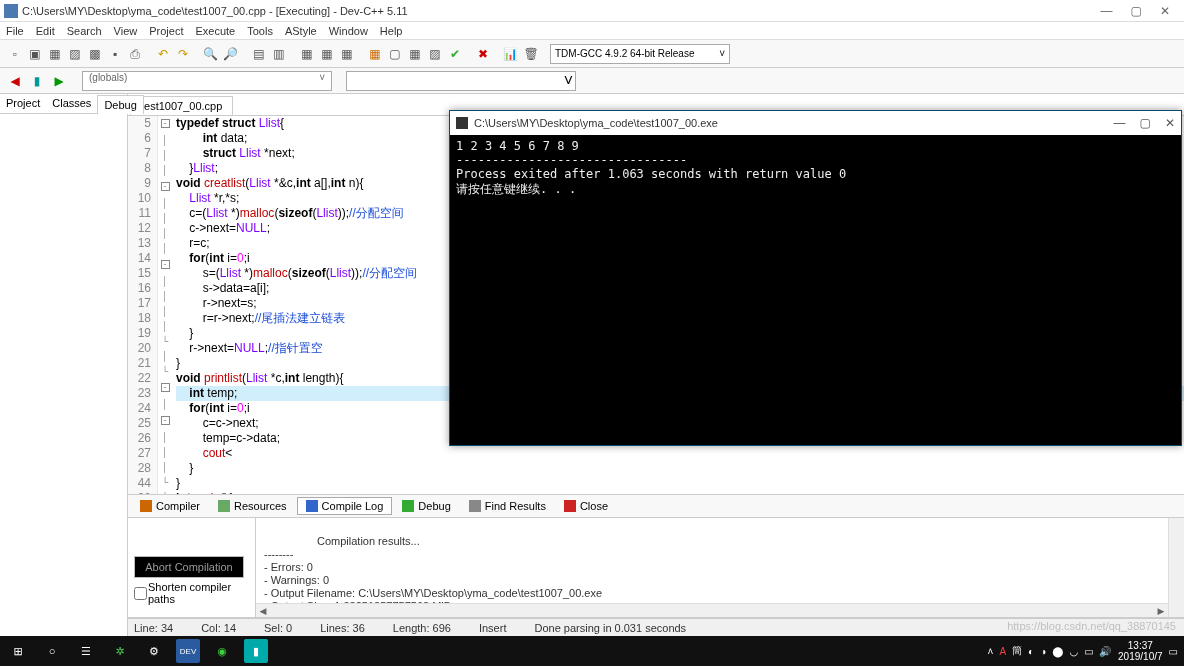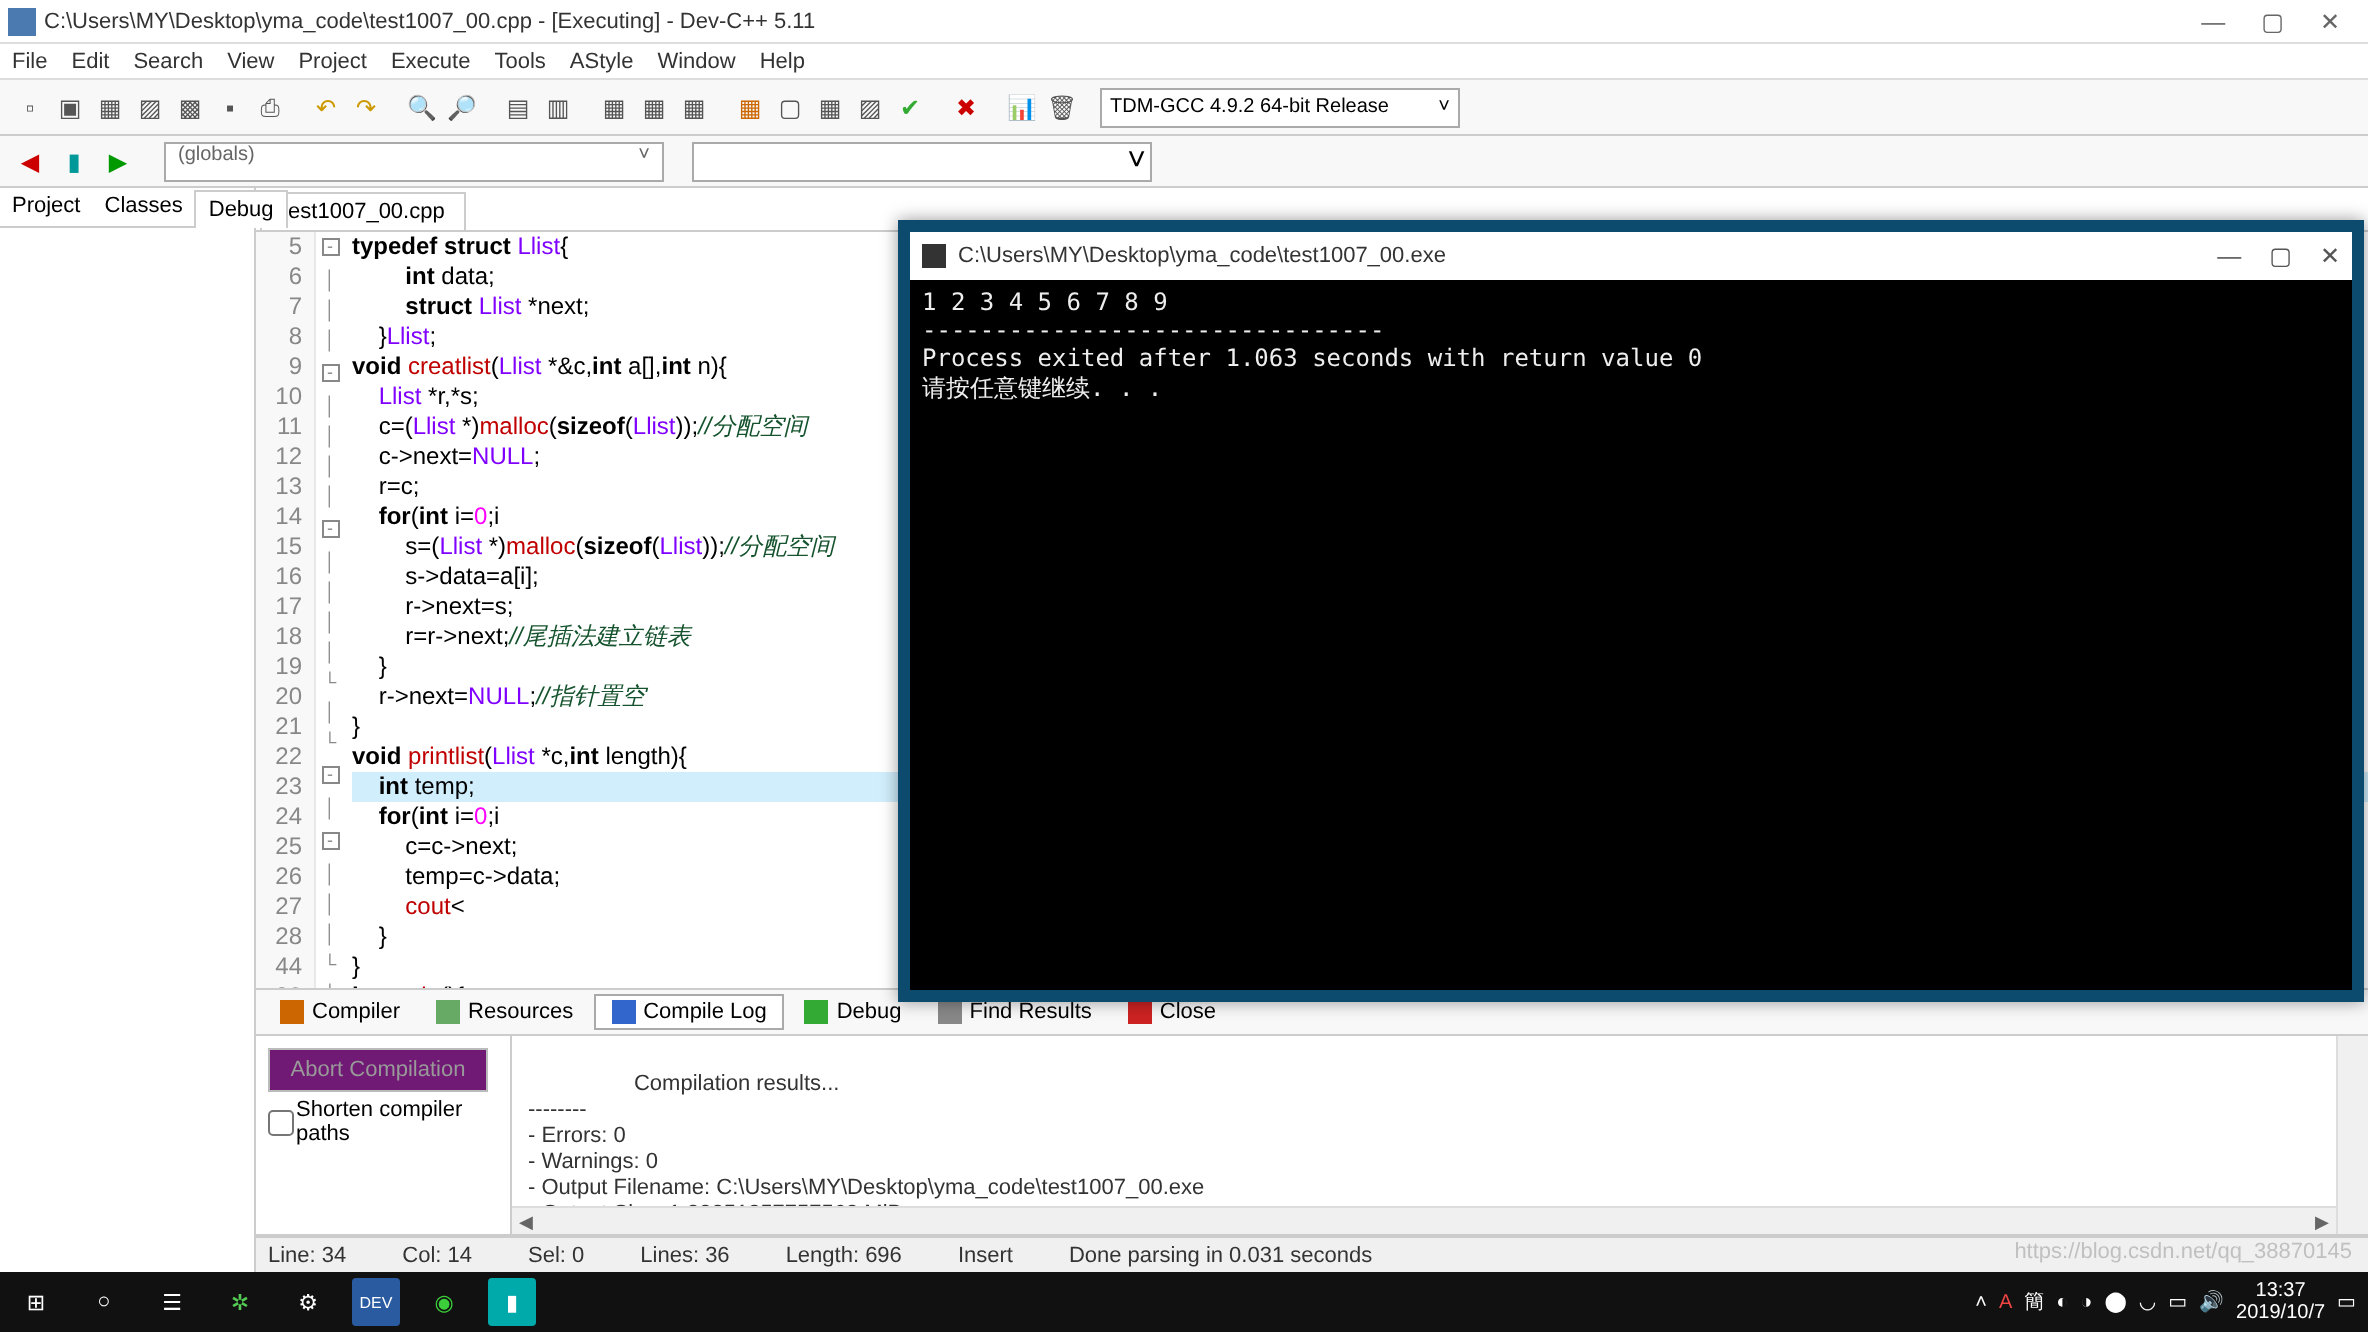--- a/index.html
+++ b/index.html
@@ -31,47 +31,47 @@
 .gutter { width:30px; text-align:right; color:#888; padding-right:6px; background:#f8f8f8; border-right:1px solid #e8e8e8; }
 .gutter div { height:15px; line-height:15px; }
 .fold { width:14px; background:#fff; }
 .fold div { height:15px; line-height:12px; text-align:center; color:#888; font-size:9px; }
 .fold .box { border:1px solid #888; width:9px; height:9px; margin:3px auto 0; line-height:7px; font-size:9px; }
 .code { flex:1; white-space:pre; padding-left:4px; }
 .code div { height:15px; line-height:15px; }
 .code .hl { background:#d1eefc; }
 .kw { color:#000; font-weight:bold; }
 .ty { color:#8000ff; }
-.cm { color:#14532d; font-style:italic; }
+.cm { color:#1d4ed8; }
 .red { color:#c00000; }
 .num { color:#ff00ff; }
 
 .bottomtabs { height:24px; display:flex; align-items:center; gap:2px; border-top:1px solid #ccc; border-bottom:1px solid #ccc; background:#f8f8f8; padding:0 4px; font-size:11px; }
 .btab { display:flex; align-items:center; gap:4px; padding:2px 8px; cursor:default; }
 .btab .ic { width:12px; height:12px; display:inline-block; }
 .btab.active { background:#fff; border:1px solid #aaa; }
 
 .bottombody { height:100px; display:flex; background:#fff; border-bottom:1px solid #ccc; }
 .bb-left { width:128px; padding:6px; font-size:11px; border-right:1px solid #ccc; }
-.bb-left button { width:110px; height:22px; font-size:11px; background:#701a75; border:1px solid #bbb; color:#999; }
+.bb-left button { width:110px; height:22px; font-size:11px; background:#000000; border:1px solid #bbb; color:#999;margin-top:32px; }
 .bb-left label { display:flex; align-items:center; gap:1px; margin-top:3px; font-size:11px; }
 .bb-log { flex:1; font-family:Consolas,monospace; font-size:11px; padding:4px 8px; white-space:pre; overflow:auto; color:#333; position:relative; }
 .bb-scroll { position:absolute; right:0; top:0; width:16px; height:100%; background:#f0f0f0; border-left:1px solid #ddd; }
 .bb-hscroll { position:absolute; left:0; bottom:0; right:16px; height:14px; background:#f0f0f0; border-top:1px solid #ddd; display:flex; align-items:center; }
 .bb-hscroll .ar { width:14px; text-align:center; font-size:9px; color:#666; }
 
 .statusbar { height:19px; background:#f0f0f0; border-top:1px solid #ccc; display:flex; align-items:center; font-size:11px; padding:0 6px; gap:28px; color:#333; }
 
 .taskbar { position:absolute; bottom:0; left:0; right:0; height:30px; background:#111; display:flex; align-items:center; padding:0 6px; gap:10px; color:#fff; font-size:11px; }
 .taskbar .tb-item { width:24px; height:24px; display:flex; align-items:center; justify-content:center; color:#fff; }
 .taskbar .spacer { flex:1; }
 .taskbar .tray { display:flex; align-items:center; gap:6px; font-size:10px; }
 .taskbar .clock { text-align:center; line-height:1.1; }
 
-.console { position:absolute; left:449px; top:110px; width:733px; height:391px; background:#000; border:6px solid #0c4a6e; box-shadow:0 0 8px rgba(0,0,0,.4); display:flex; flex-direction:column; }
+.console { position:absolute; left:449px; top:110px; width:733px; height:336px; background:#000; border:1px solid #0c4a6e; box-shadow:0 0 8px rgba(0,0,0,.4); display:flex; flex-direction:column; }
 .console .ct { height:24px; background:#fff; display:flex; align-items:center; padding:0 6px; font-size:11px; color:#333; }
 .console .ct .cc { margin-left:auto; display:flex; gap:14px; font-size:12px; color:#555; }
 .console .cb { flex:1; color:#eee; font-family:Consolas,SimSun,monospace; font-size:12px; padding:4px 6px; white-space:pre; }
 
 .watermark { position:absolute; right:8px; bottom:34px; font-size:11px; color:#999; opacity:.55; pointer-events:none; font-family:sans-serif; }
 </style>
 </head>
 <body>
 
 <div class="titlebar">

